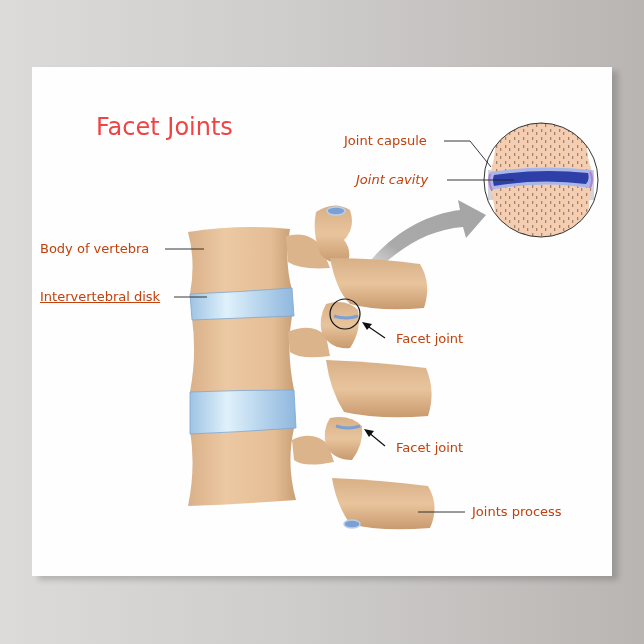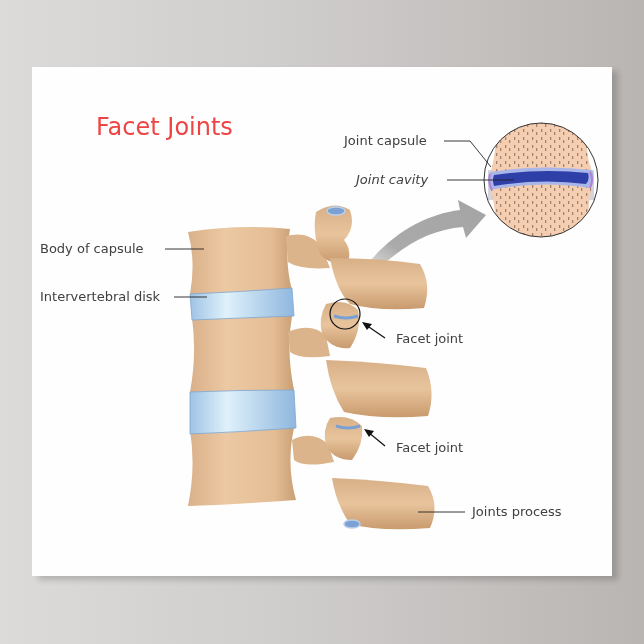--- a/index.html
+++ b/index.html
@@ -9,21 +9,21 @@
       position: relative;
       font-family: "DejaVu Sans", "Liberation Sans", sans-serif;
     }
     .poster {
       position: absolute; left: 32px; top: 67px; width: 580px; height: 509px;
       background: #fefefe;
       box-shadow: 6px 4px 6px rgba(0,0,0,0.18);
     }
     svg.art { position: absolute; left: 0; top: 0; width: 644px; height: 644px; }
     .lbl {
-      position: absolute; font-size: 13px; color: #404040; white-space: nowrap;
+      position: absolute; font-size: 13px; color: #c2410c; white-space: nowrap;
       line-height: 16px;
     }
     .title {
       position: absolute; left: 96px; top: 115px; font-size: 24px; color: #ef4444;
       line-height: 24px;
     }
   </style>
 </head>
 <body>
 
@@ -115,19 +115,19 @@
     <polygon points="362,322 372,324 367,330" fill="#111"></polygon>
   </g>
   <g>
     <line x1="385" y1="446" x2="368" y2="432" stroke="#111" stroke-width="1.2"></line>
     <polygon points="364,429 374,431 369,437" fill="#111"></polygon>
   </g>
 </svg>
 
 <div class="title">Facet Joints</div>
 
-<div class="lbl" style="left:40px; top:241px;">Body of capsule</div>
-<div class="lbl" style="left:40px; top:289px;">Intervertebral disk</div>
+<div class="lbl" style="left:40px; top:241px;">Body of vertebra</div>
+<div class="lbl" style="left:40px; top:289px;text-decoration:underline;">Intervertebral disk</div>
 <div class="lbl" style="left:396px; top:331px;">Facet joint</div>
 <div class="lbl" style="left:396px; top:440px;">Facet joint</div>
 <div class="lbl" style="left:472px; top:504px;">Joints process</div>
 <div class="lbl" style="left:344px; top:133px;">Joint capsule</div>
 <div class="lbl" style="left:356px; top:172px;font-style:italic;">Joint cavity</div>
 
 </body></html>

